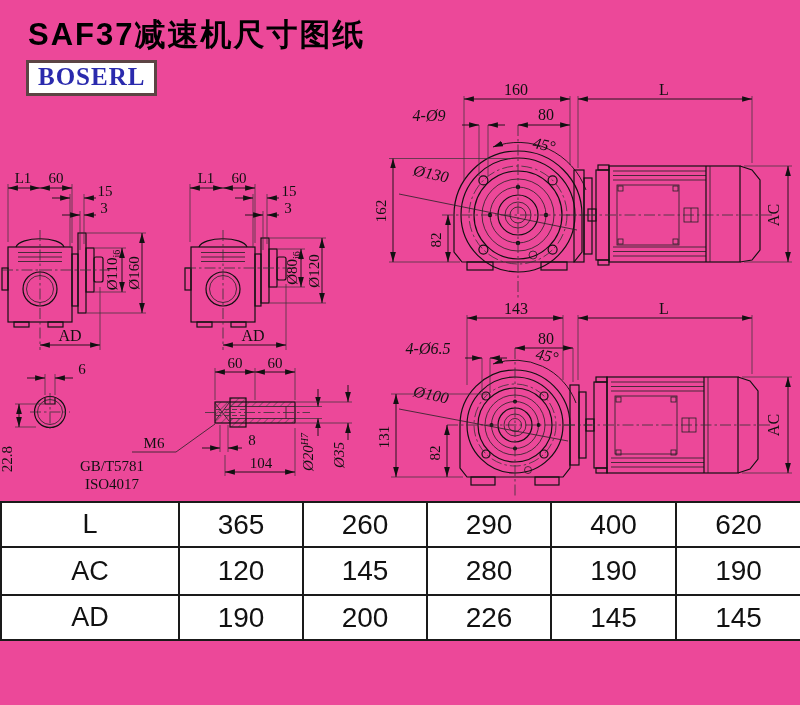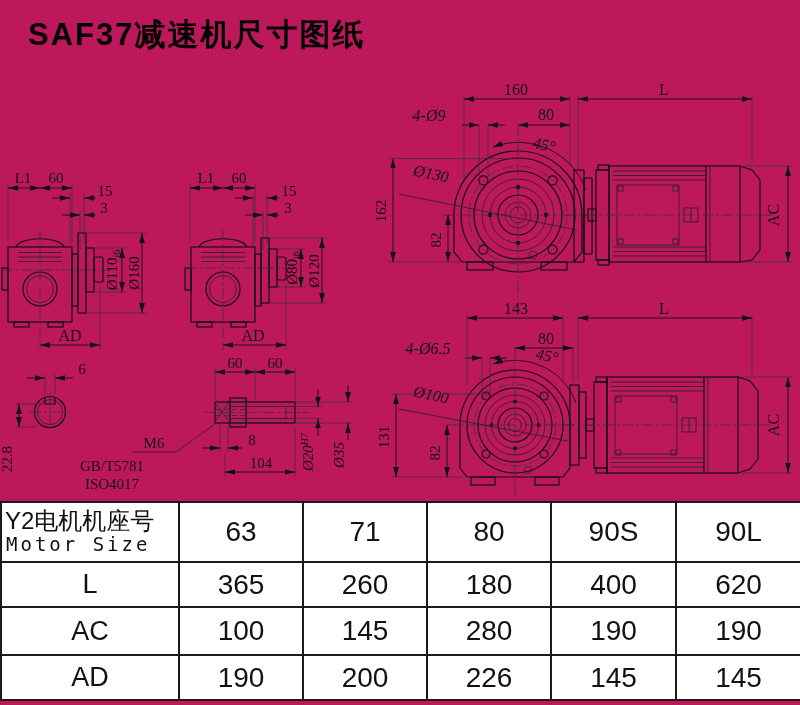--- a/index.html
+++ b/index.html
@@ -1,16 +1,16 @@
 <!DOCTYPE html>
 <html><head>
 <meta charset="utf-8">
 <style>
   html,body{margin:0;padding:0;background:#fff;}
-  .page{position:relative;width:800px;height:705px;background:#be185d;overflow:hidden;
+  .page{position:relative;width:800px;height:705px;background:#ec4899;overflow:hidden;
         font-family:"Liberation Serif",serif;color:#111;}
   .title{position:absolute;left:28px;top:14px;font-size:31px;font-weight:700;
          font-family:"Liberation Sans",sans-serif;letter-spacing:2px;color:#000;}
   .logo{position:absolute;left:26px;top:60px;border:3px solid #5c4444;
         padding:0 9px 2px 9px;background:#fff;}
   .logo span{font-family:"Liberation Serif",serif;font-size:25px;font-weight:700;
         color:#2a2aad;letter-spacing:1px;}
   svg{position:absolute;left:0;top:0;}
   svg .ln{stroke:#111;stroke-width:1.2;fill:none;}
   svg .thin{stroke:#222;stroke-width:0.8;fill:none;}
@@ -31,20 +31,23 @@
   .corner-cn{font-size:24px;text-align:left;padding-left:3px;line-height:1.1;}
   .corner-en{font-size:19px;font-family:"DejaVu Sans Mono",monospace;letter-spacing:3px;
         text-align:left;padding-left:4px;line-height:1.15;}
 </style>
 </head>
 <body>
 
 <div class="page">
 
   <div class="title">SAF37减速机尺寸图纸</div>
+  <div class="logo">
+    <span>BOSERL</span>
+  </div>
 
   <svg width="800" height="501" viewBox="0 0 800 501">
     <defs>
       <marker id="arr" viewBox="0 0 10 8" refX="10" refY="4" markerWidth="11" markerHeight="9" orient="auto-start-reverse">
           <path d="M0,1.1 L10,4 L0,6.9 Z" fill="#111"></path>
         </marker>
       <pattern id="hatch" width="5" height="5" patternUnits="userSpaceOnUse" patternTransform="rotate(45)">
         <line x1="0" y1="0" x2="0" y2="5" stroke="#444" stroke-width="1"></line>
       </pattern>
     </defs>
@@ -374,42 +377,31 @@
   <table class="dimtab">
     <colgroup>
       <col style="width:178px">
         <col style="width:124px">
         <col style="width:124px">
       <col style="width:124px">
         <col style="width:125px">
         <col style="width:125px">
     </colgroup>
     <tbody>
-        <tr style="height:60px">
-      <th>
-        <div class="corner-cn">Y2电机机座号</div>
-        <div class="corner-en">Motor Size</div>
-      </th>
-      <td>63</td>
-      <td>71</td>
-      <td>80</td>
-      <td>90S</td>
-      <td>90L</td>
-    </tr>
     <tr style="height:45px">
       <th class="rowlbl">L</th>
       <td>365</td>
       <td>260</td>
-      <td>180</td>
+      <td>290</td>
       <td>400</td>
       <td>620</td>
     </tr>
     <tr style="height:48px">
       <th class="rowlbl">AC</th>
-      <td>100</td>
+      <td>120</td>
       <td>145</td>
       <td>280</td>
       <td>190</td>
       <td>190</td>
     </tr>
     <tr style="height:45px">
       <th class="rowlbl">AD</th>
       <td>190</td>
       <td>200</td>
       <td>226</td>

